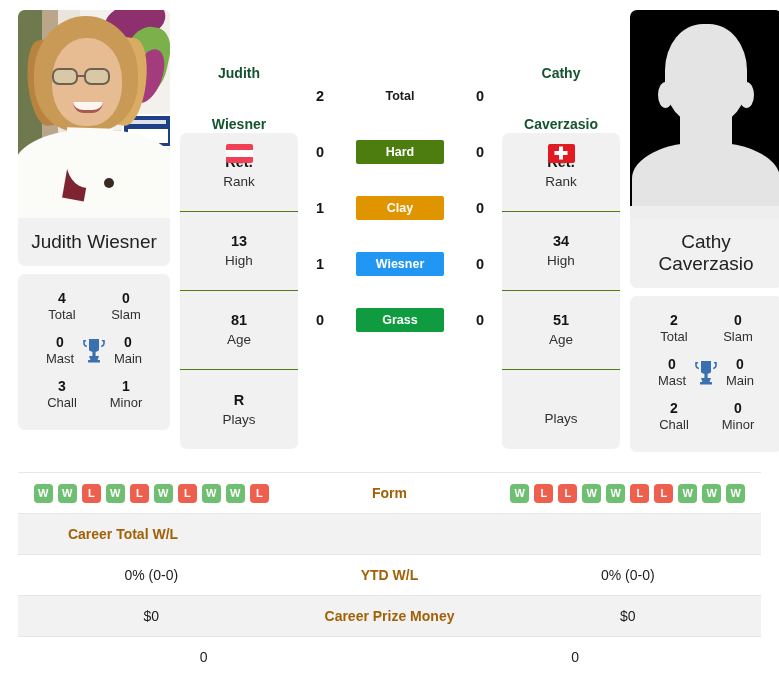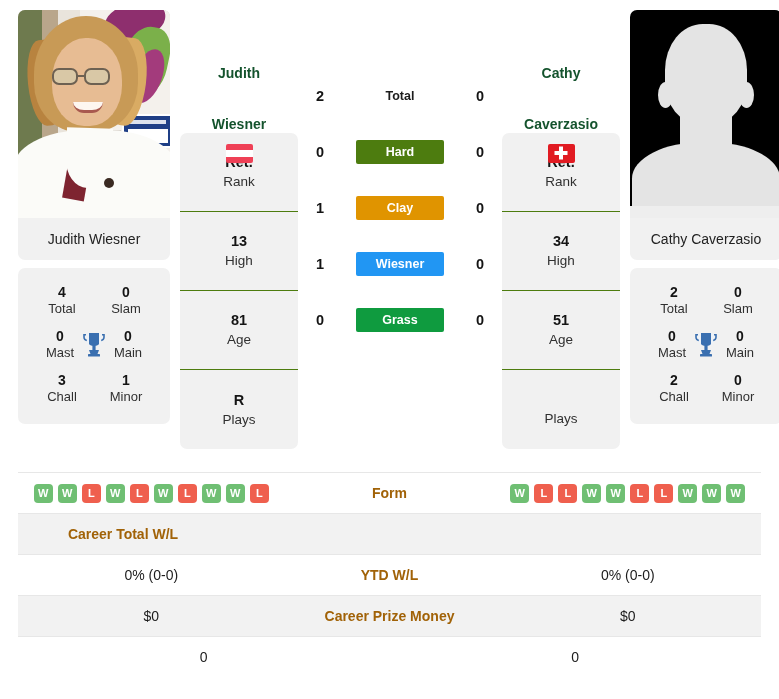--- a/index.html
+++ b/index.html
@@ -34,21 +34,21 @@
     overflow: hidden;
   }
   .photo {
     width: 152px; height: 208px;
     position: relative;
     overflow: hidden;
     background: #2b2b2b;
   }
   .photo-name {
     text-align: center;
-    font-size: 14px;
+    font-size: 19px;
     color: #222;
     padding: 13px 2px 13px 2px;
   }
 
   
   .ph-left { background: #cfc9b8; }
   .ph-left .bg-wall {
     position: absolute; inset: 0;
     background:
       linear-gradient(90deg,#6e7a4e 0 16%, #b9a68b 16% 26%, #e9e4dc 26% 56%, #d8d2cb 56% 68%, #f2eeea 68% 100%);

